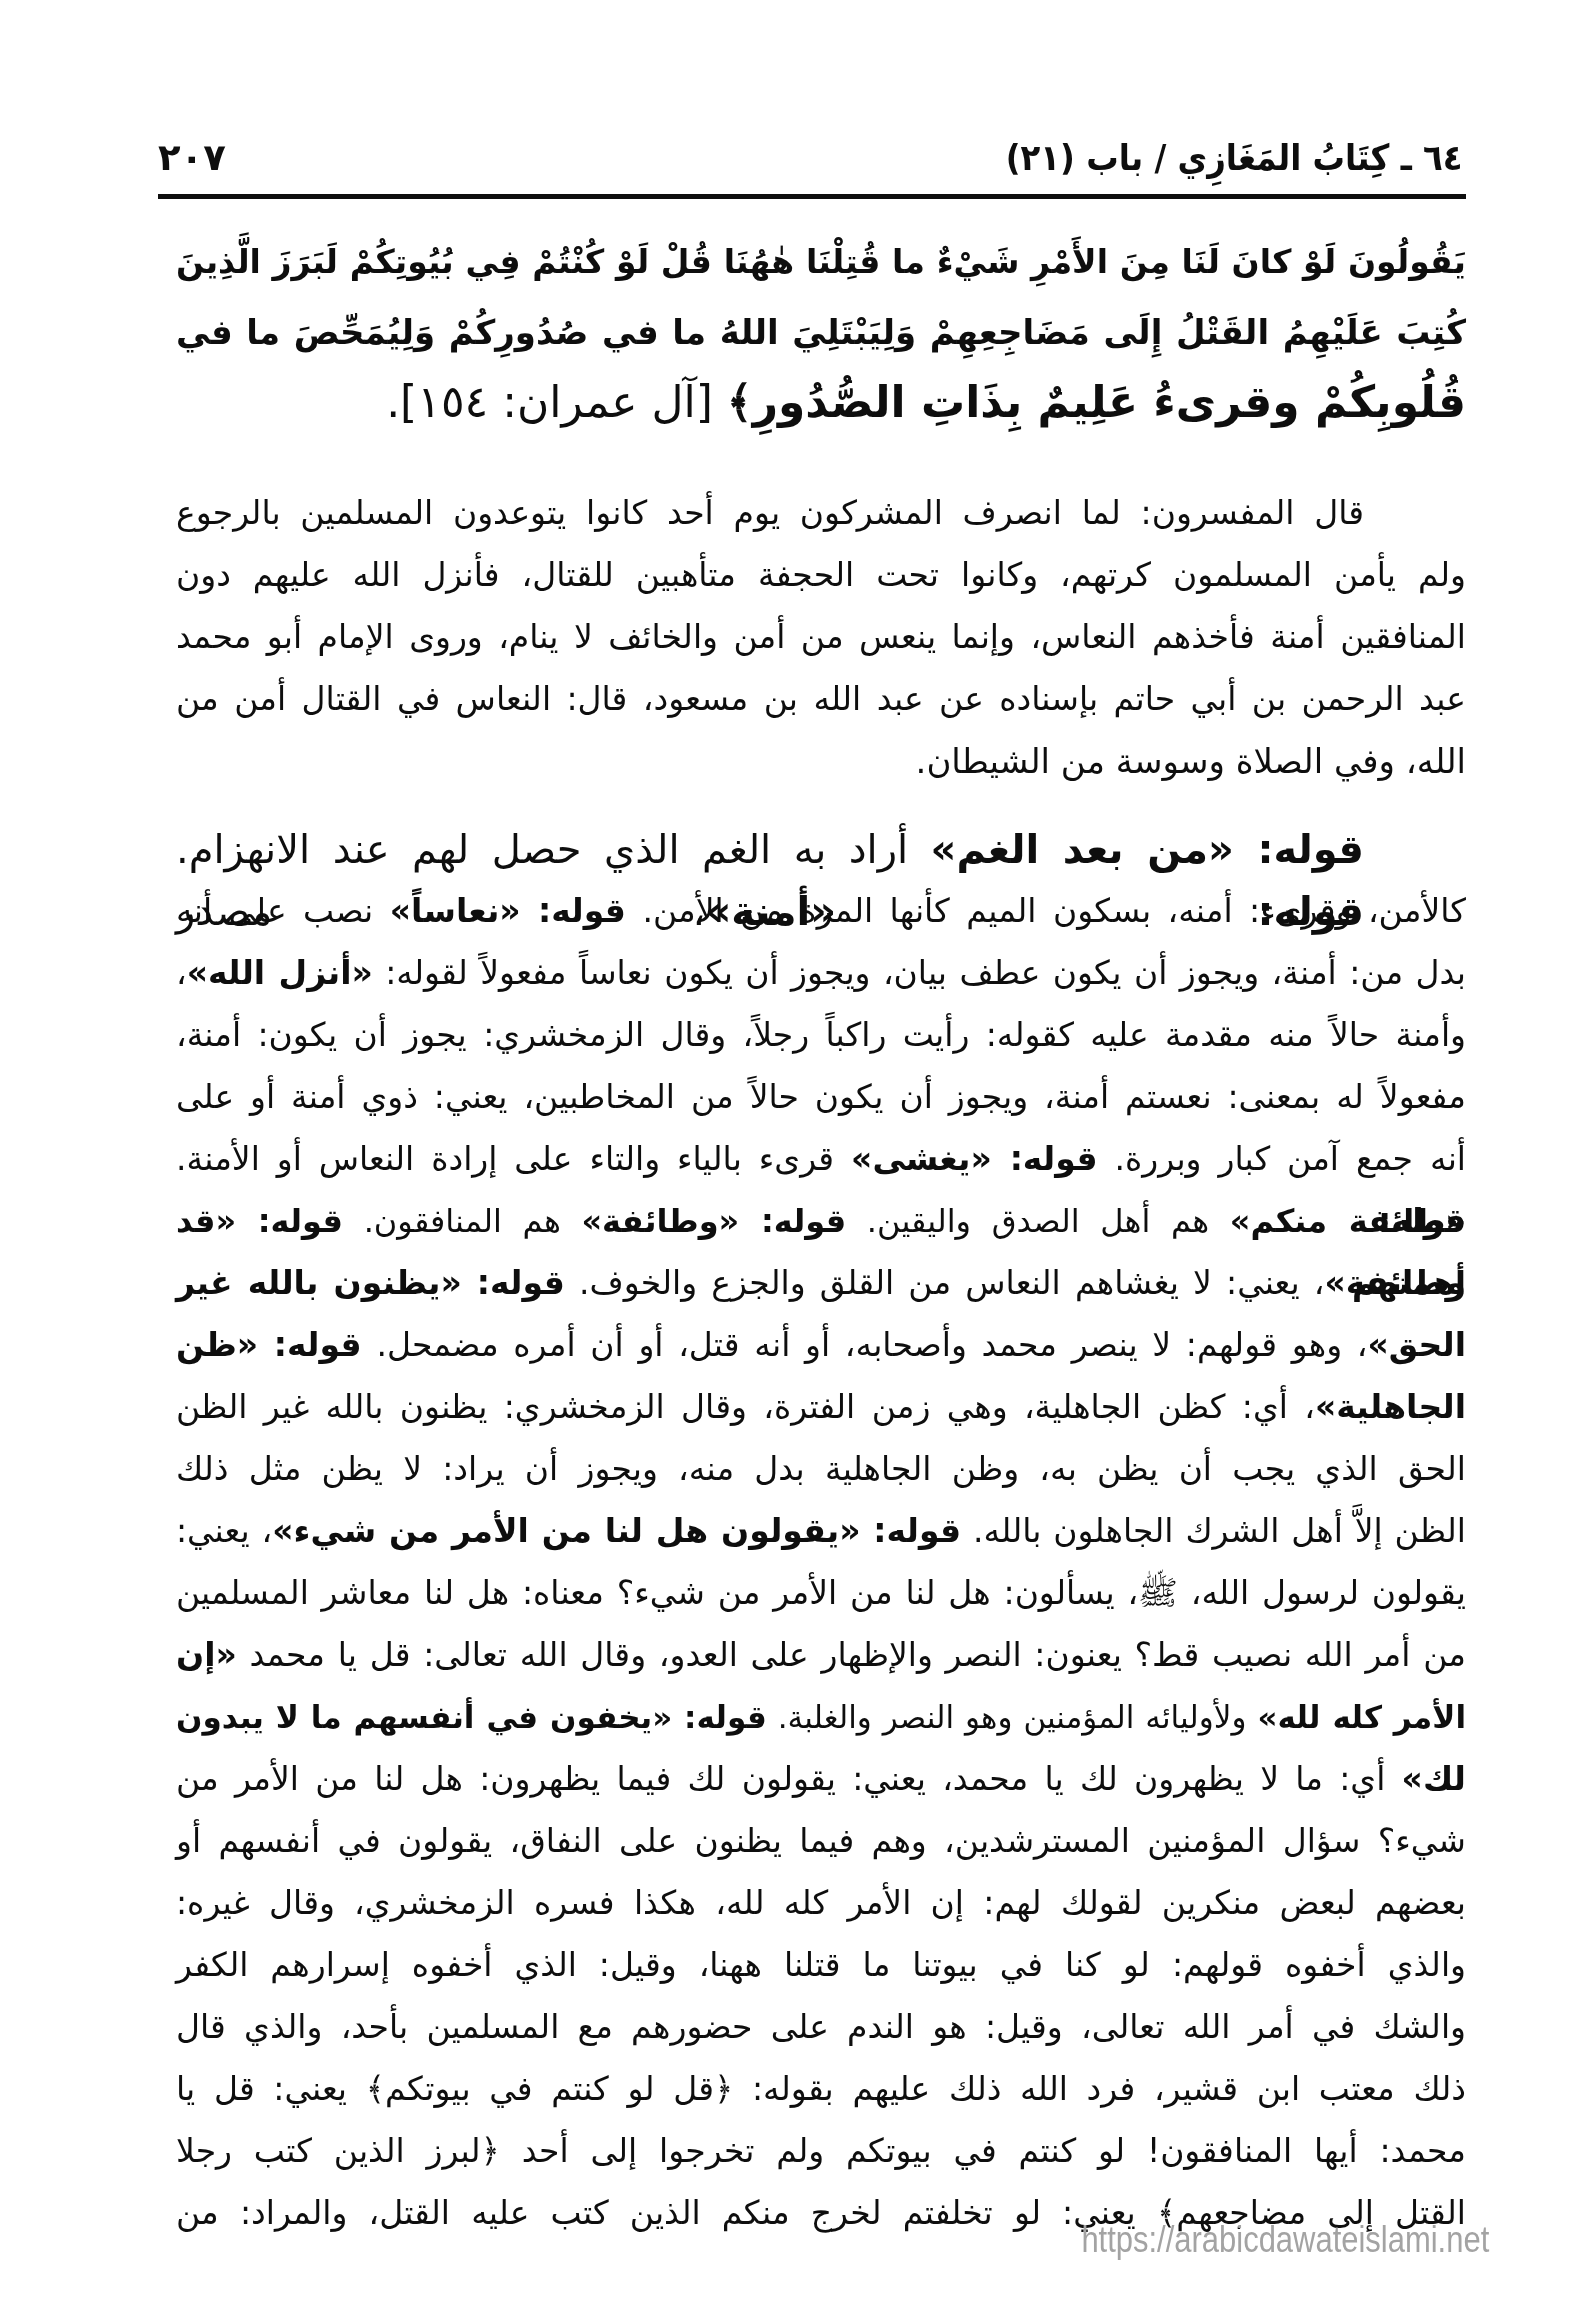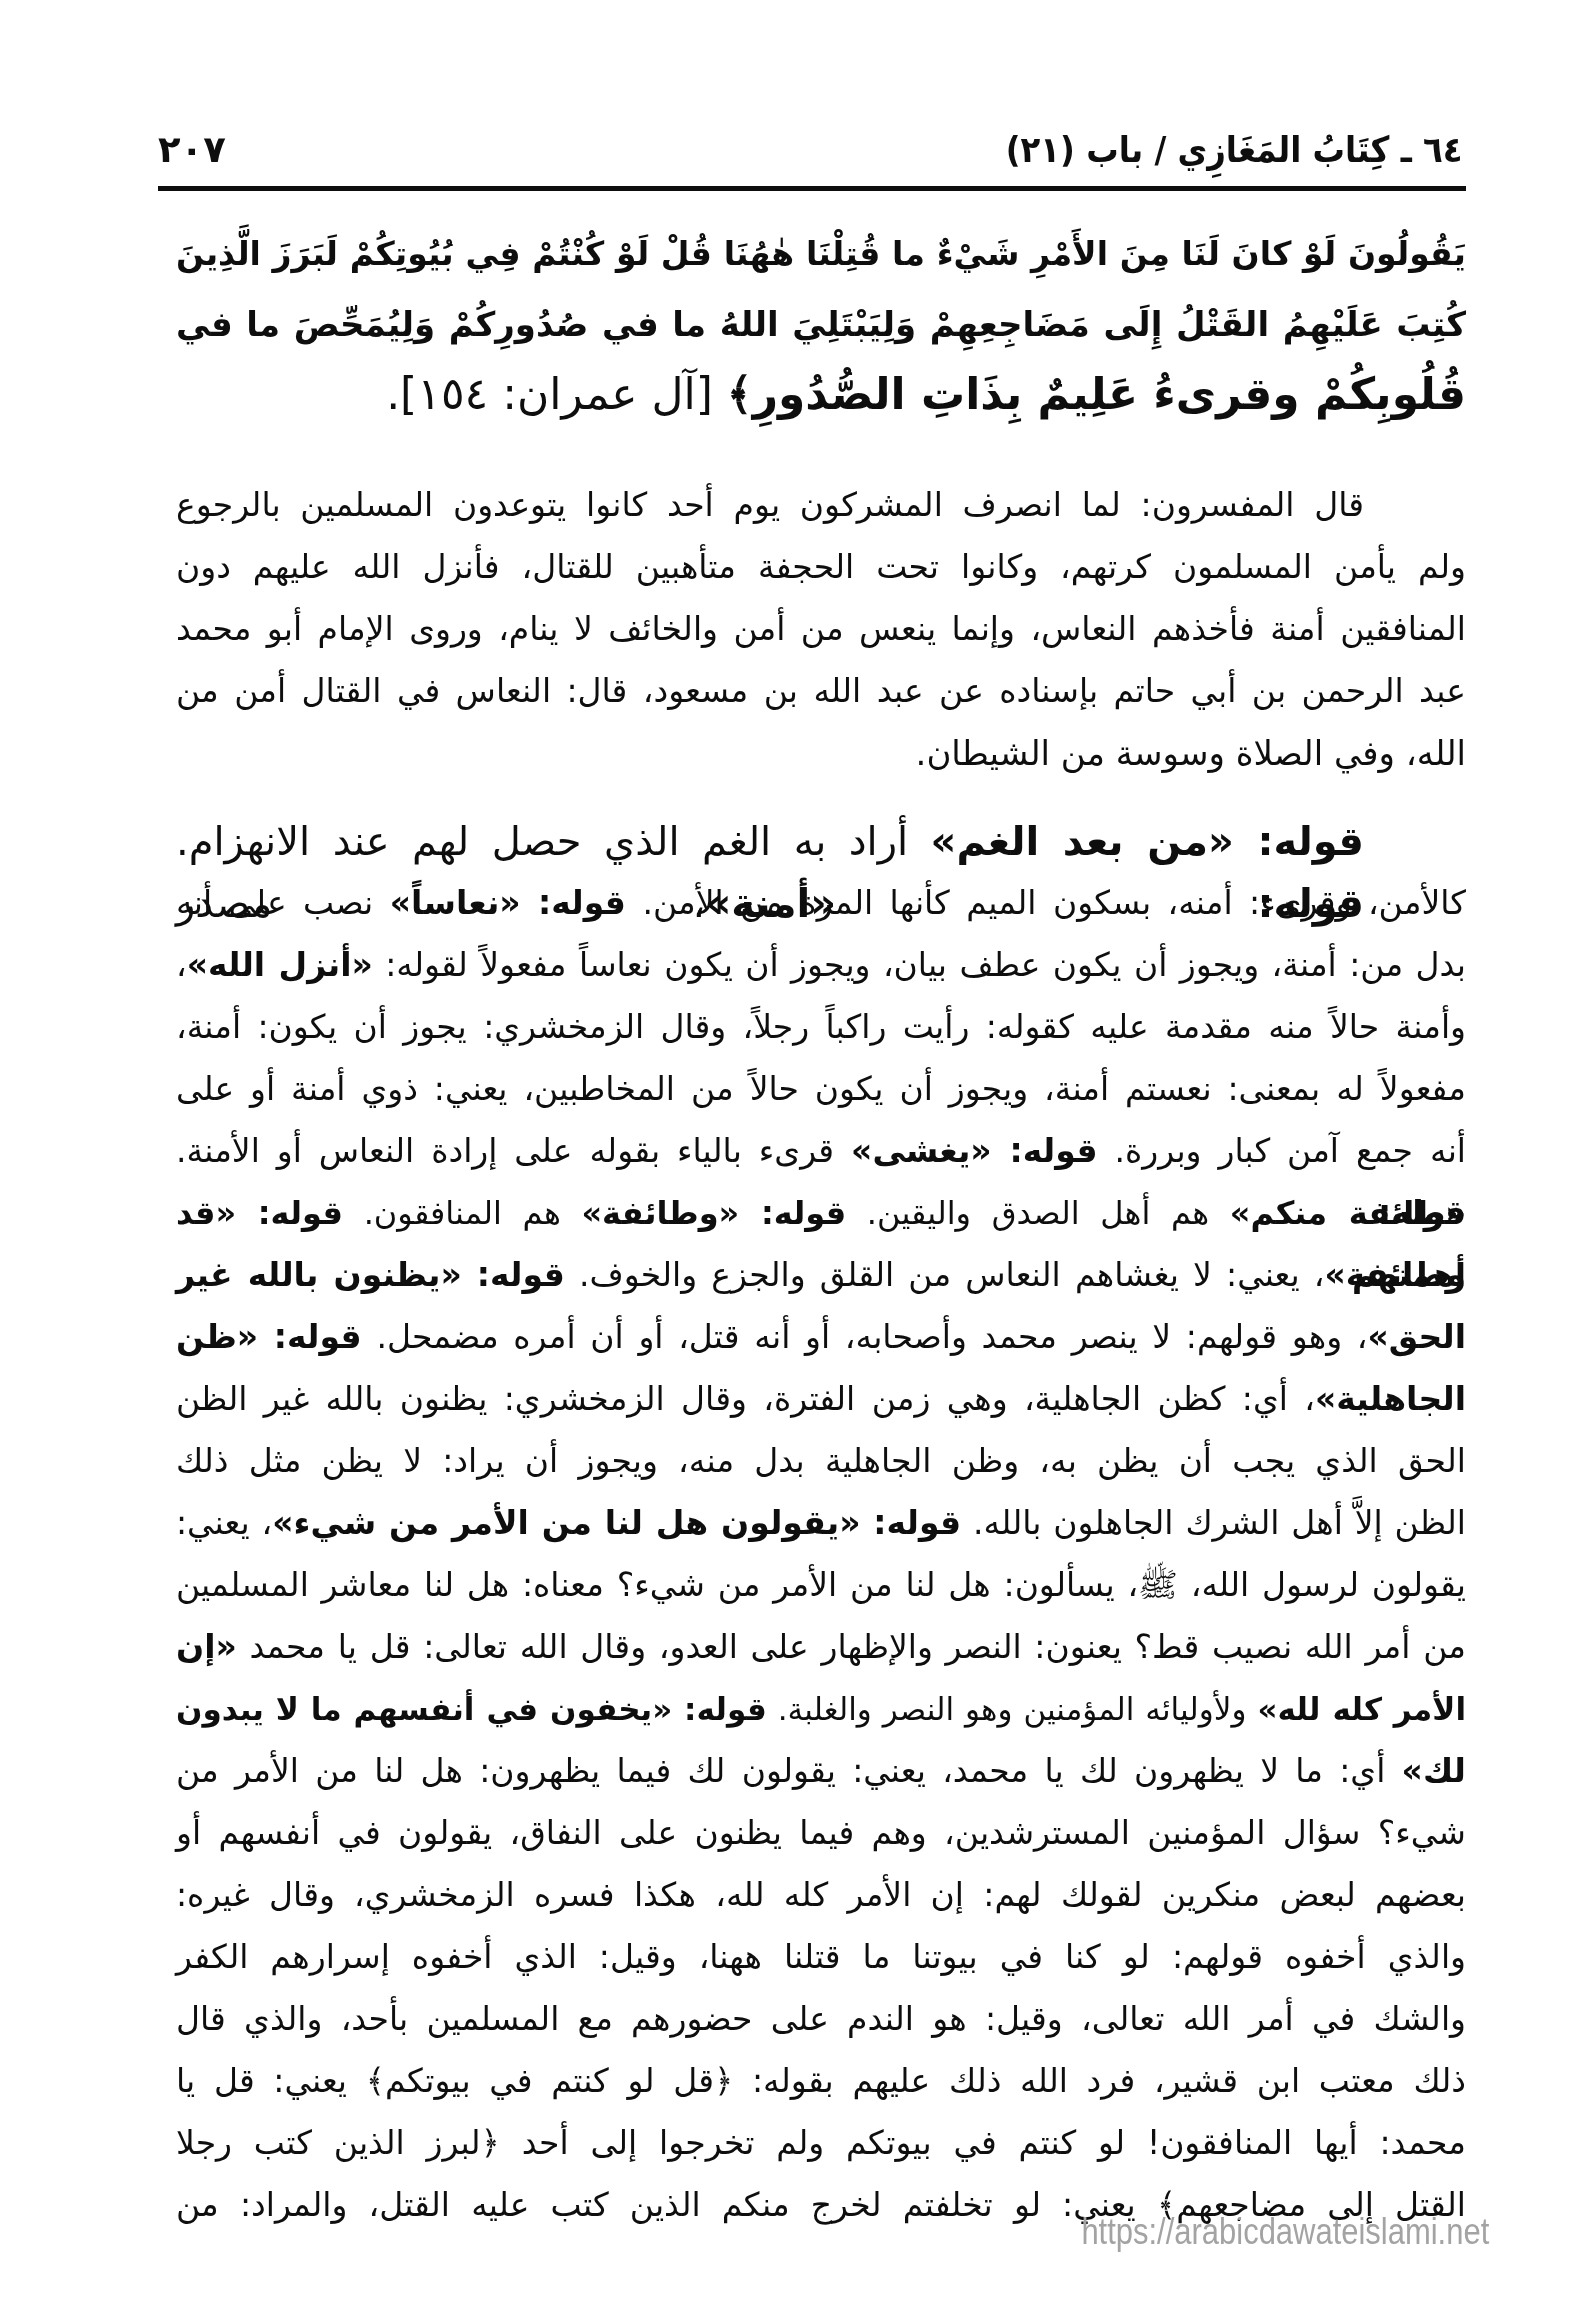--- a/index.html
+++ b/index.html
@@ -4,20 +4,21 @@
   <style>
     html, body { margin: 0; padding: 0; background: #ffffff; }
     .page {
       position: relative;
       width: 1592px;
       height: 2285px;
       background: #ffffff;
       overflow: hidden;
       color: #0e0e0e;
       font-family: "DejaVu Sans", sans-serif;
+      margin-top: 8px;
     }
     .pnum {
       position: absolute;
       left: 158px;
       top: 125px;
       font-size: 37px;
       line-height: 49px;
       font-weight: bold;
       white-space: nowrap;
     }
@@ -94,21 +95,21 @@
       <div class="ln" style="font-size: 33px;"><span class="t"><span>المنافقين أمنة فأخذهم النعاس، وإنما ينعس من أمن والخائف لا ينام، وروى الإمام أبو محمد</span></span></div>
       <div class="ln" style="font-size: 33px;"><span class="t"><span>عبد الرحمن بن أبي حاتم بإسناده عن عبد الله بن مسعود، قال: النعاس في القتال أمن من</span></span></div>
       <div class="ln last" style=""><span class="t"><span>الله، وفي الصلاة وسوسة من الشيطان.</span></span></div>
     </div>
   <div class="col p2" id="para-1">
       <div class="ln first" style="font-size: 40px;"><span class="t"><span class="b">قوله: «من بعد الغم»</span><span> أراد به الغم الذي حصل لهم عند الانهزام. </span><span class="b">قوله: «أمنة»</span><span>، مصدر</span></span></div>
       <div class="ln" style="font-size: 33px;"><span class="t"><span>كالأمن، وقرىء: أمنه، بسكون الميم كأنها المرة من الأمن. </span><span class="b">قوله: «نعاساً»</span><span> نصب على أنه</span></span></div>
       <div class="ln" style="font-size: 33px;"><span class="t"><span>بدل من: أمنة، ويجوز أن يكون عطف بيان، ويجوز أن يكون نعاساً مفعولاً لقوله: </span><span class="b">«أنزل الله»</span><span>،</span></span></div>
       <div class="ln" style="font-size: 33px;"><span class="t"><span>وأمنة حالاً منه مقدمة عليه كقوله: رأيت راكباً رجلاً، وقال الزمخشري: يجوز أن يكون: أمنة،</span></span></div>
       <div class="ln" style="font-size: 33px;"><span class="t"><span>مفعولاً له بمعنى: نعستم أمنة، ويجوز أن يكون حالاً من المخاطبين، يعني: ذوي أمنة أو على</span></span></div>
-      <div class="ln" style="font-size: 33px;"><span class="t"><span>أنه جمع آمن كبار وبررة. </span><span class="b">قوله: «يغشى»</span><span> قرىء بالياء بقوله على إرادة النعاس أو الأمنة. </span><span class="b">قوله:</span></span></div>
+      <div class="ln" style="font-size: 33px;"><span class="t"><span>أنه جمع آمن كبار وبررة. </span><span class="b">قوله: «يغشى»</span><span> قرىء بالياء والتاء على إرادة النعاس أو الأمنة. </span><span class="b">قوله:</span></span></div>
       <div class="ln" style="font-size: 32px;"><span class="t"><span class="b">«طائفة منكم»</span><span> هم أهل الصدق واليقين. </span><span class="b">قوله: «وطائفة»</span><span> هم المنافقون. </span><span class="b">قوله: «قد أهمتهم</span></span></div>
       <div class="ln" style="font-size: 33px;"><span class="t"><span class="b">وطائفة»</span><span>، يعني: لا يغشاهم النعاس من القلق والجزع والخوف. </span><span class="b">قوله: «يظنون بالله غير</span></span></div>
       <div class="ln" style="font-size: 33px;"><span class="t"><span class="b">الحق»</span><span>، وهو قولهم: لا ينصر محمد وأصحابه، أو أنه قتل، أو أن أمره مضمحل. </span><span class="b">قوله: «ظن</span></span></div>
       <div class="ln" style="font-size: 33px;"><span class="t"><span class="b">الجاهلية»</span><span>، أي: كظن الجاهلية، وهي زمن الفترة، وقال الزمخشري: يظنون بالله غير الظن</span></span></div>
       <div class="ln" style="font-size: 33px;"><span class="t"><span>الحق الذي يجب أن يظن به، وظن الجاهلية بدل منه، ويجوز أن يراد: لا يظن مثل ذلك</span></span></div>
       <div class="ln" style="font-size: 33px;"><span class="t"><span>الظن إلاَّ أهل الشرك الجاهلون بالله. </span><span class="b">قوله: «يقولون هل لنا من الأمر من شيء»</span><span>، يعني:</span></span></div>
       <div class="ln" style="font-size: 33px;"><span class="t"><span>يقولون لرسول الله، ﷺ، يسألون: هل لنا من الأمر من شيء؟ معناه: هل لنا معاشر المسلمين</span></span></div>
       <div class="ln" style="font-size: 33px;"><span class="t"><span>من أمر الله نصيب قط؟ يعنون: النصر والإظهار على العدو، وقال الله تعالى: قل يا محمد </span><span class="b">«إن</span></span></div>
       <div class="ln" style="font-size: 31px;"><span class="t"><span class="b">الأمر كله لله»</span><span> ولأوليائه المؤمنين وهو النصر والغلبة. </span><span class="b">قوله: «يخفون في أنفسهم ما لا يبدون</span></span></div>
       <div class="ln" style="font-size: 33px;"><span class="t"><span class="b">لك»</span><span> أي: ما لا يظهرون لك يا محمد، يعني: يقولون لك فيما يظهرون: هل لنا من الأمر من</span></span></div>

